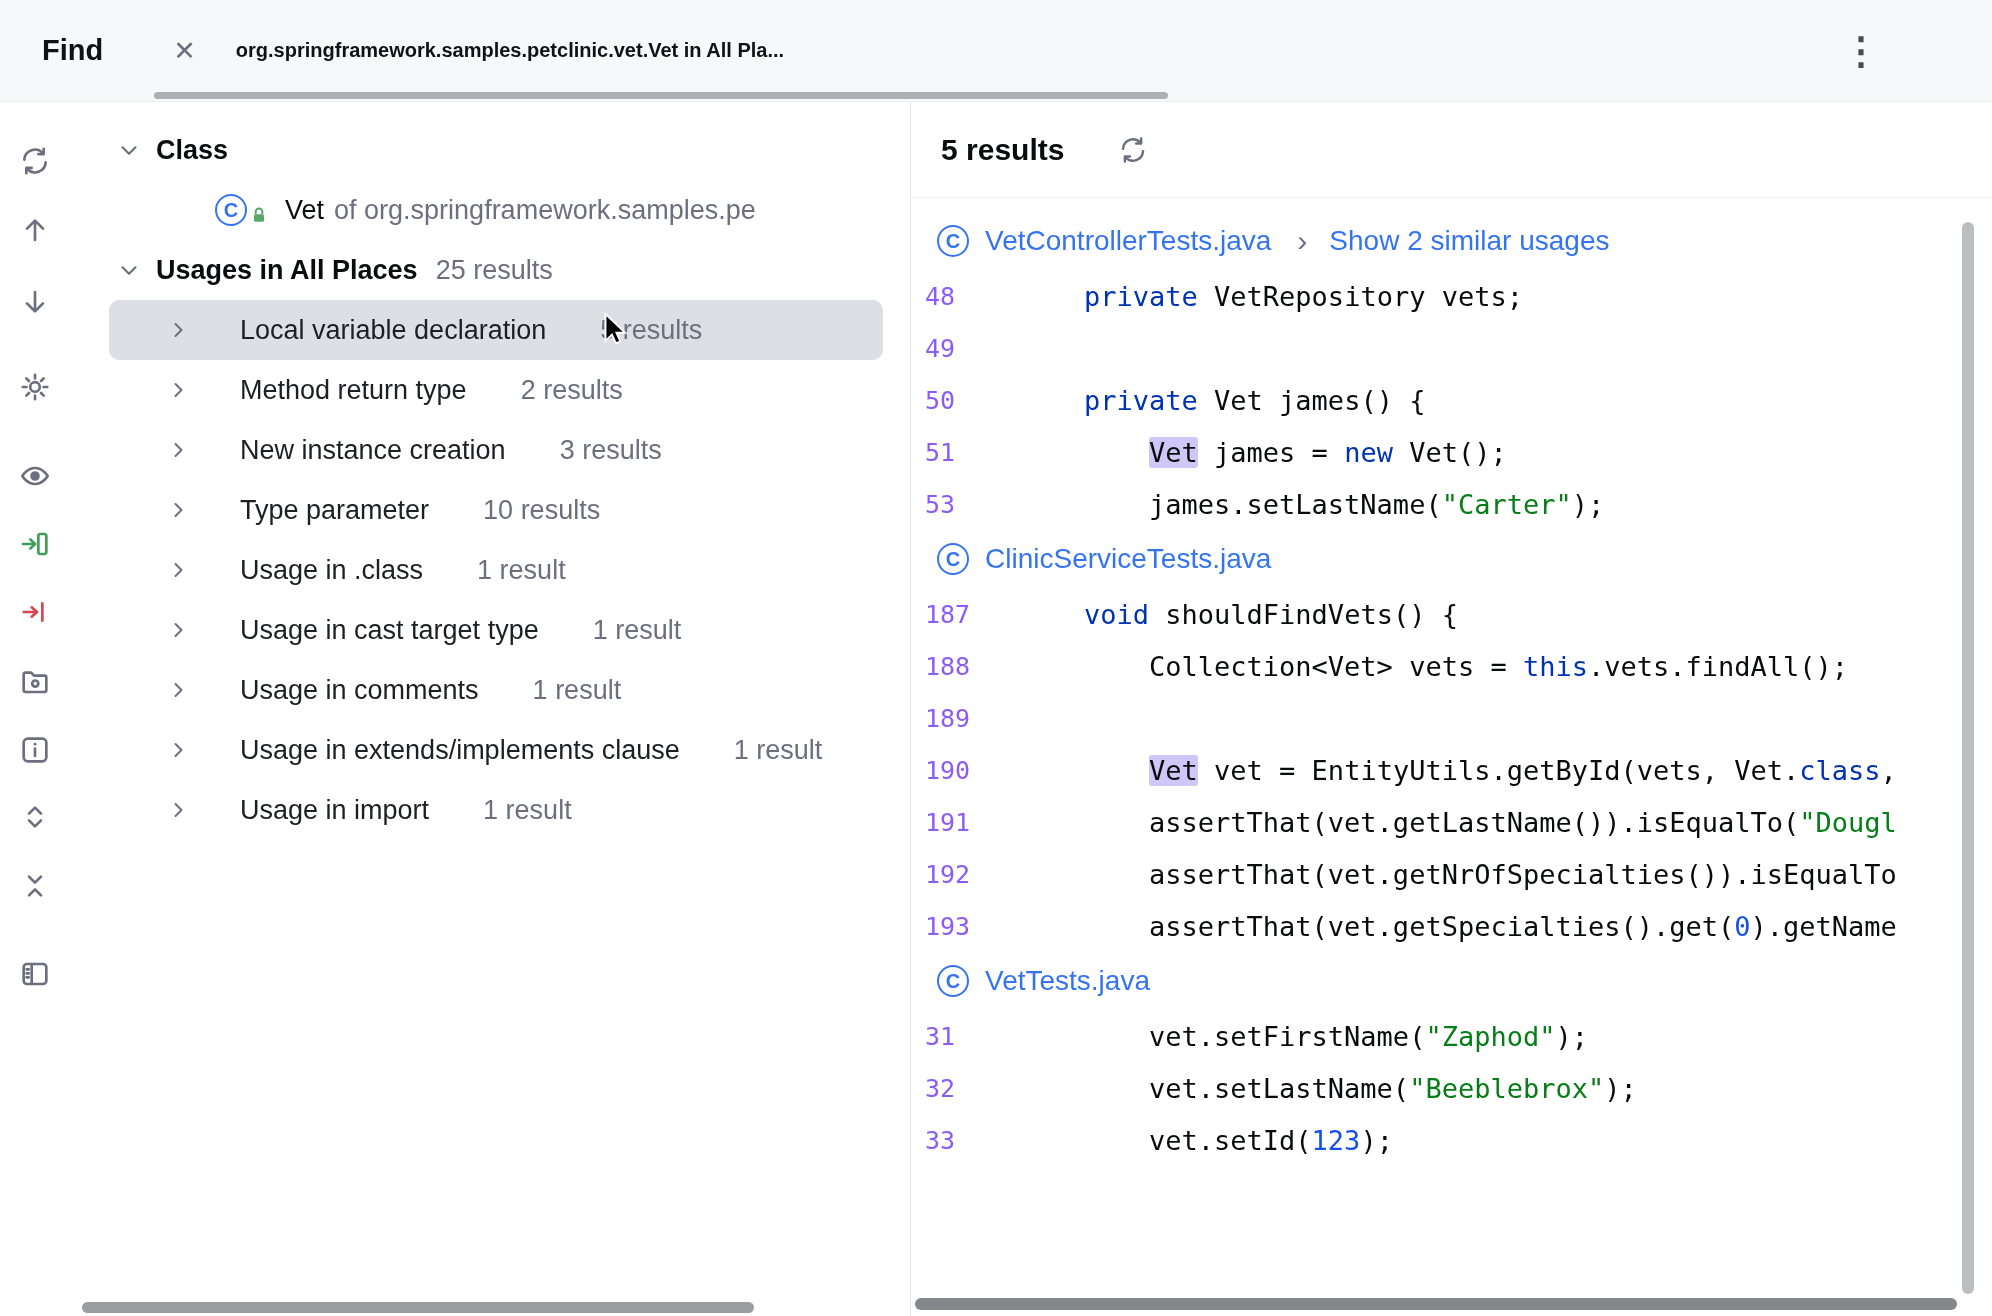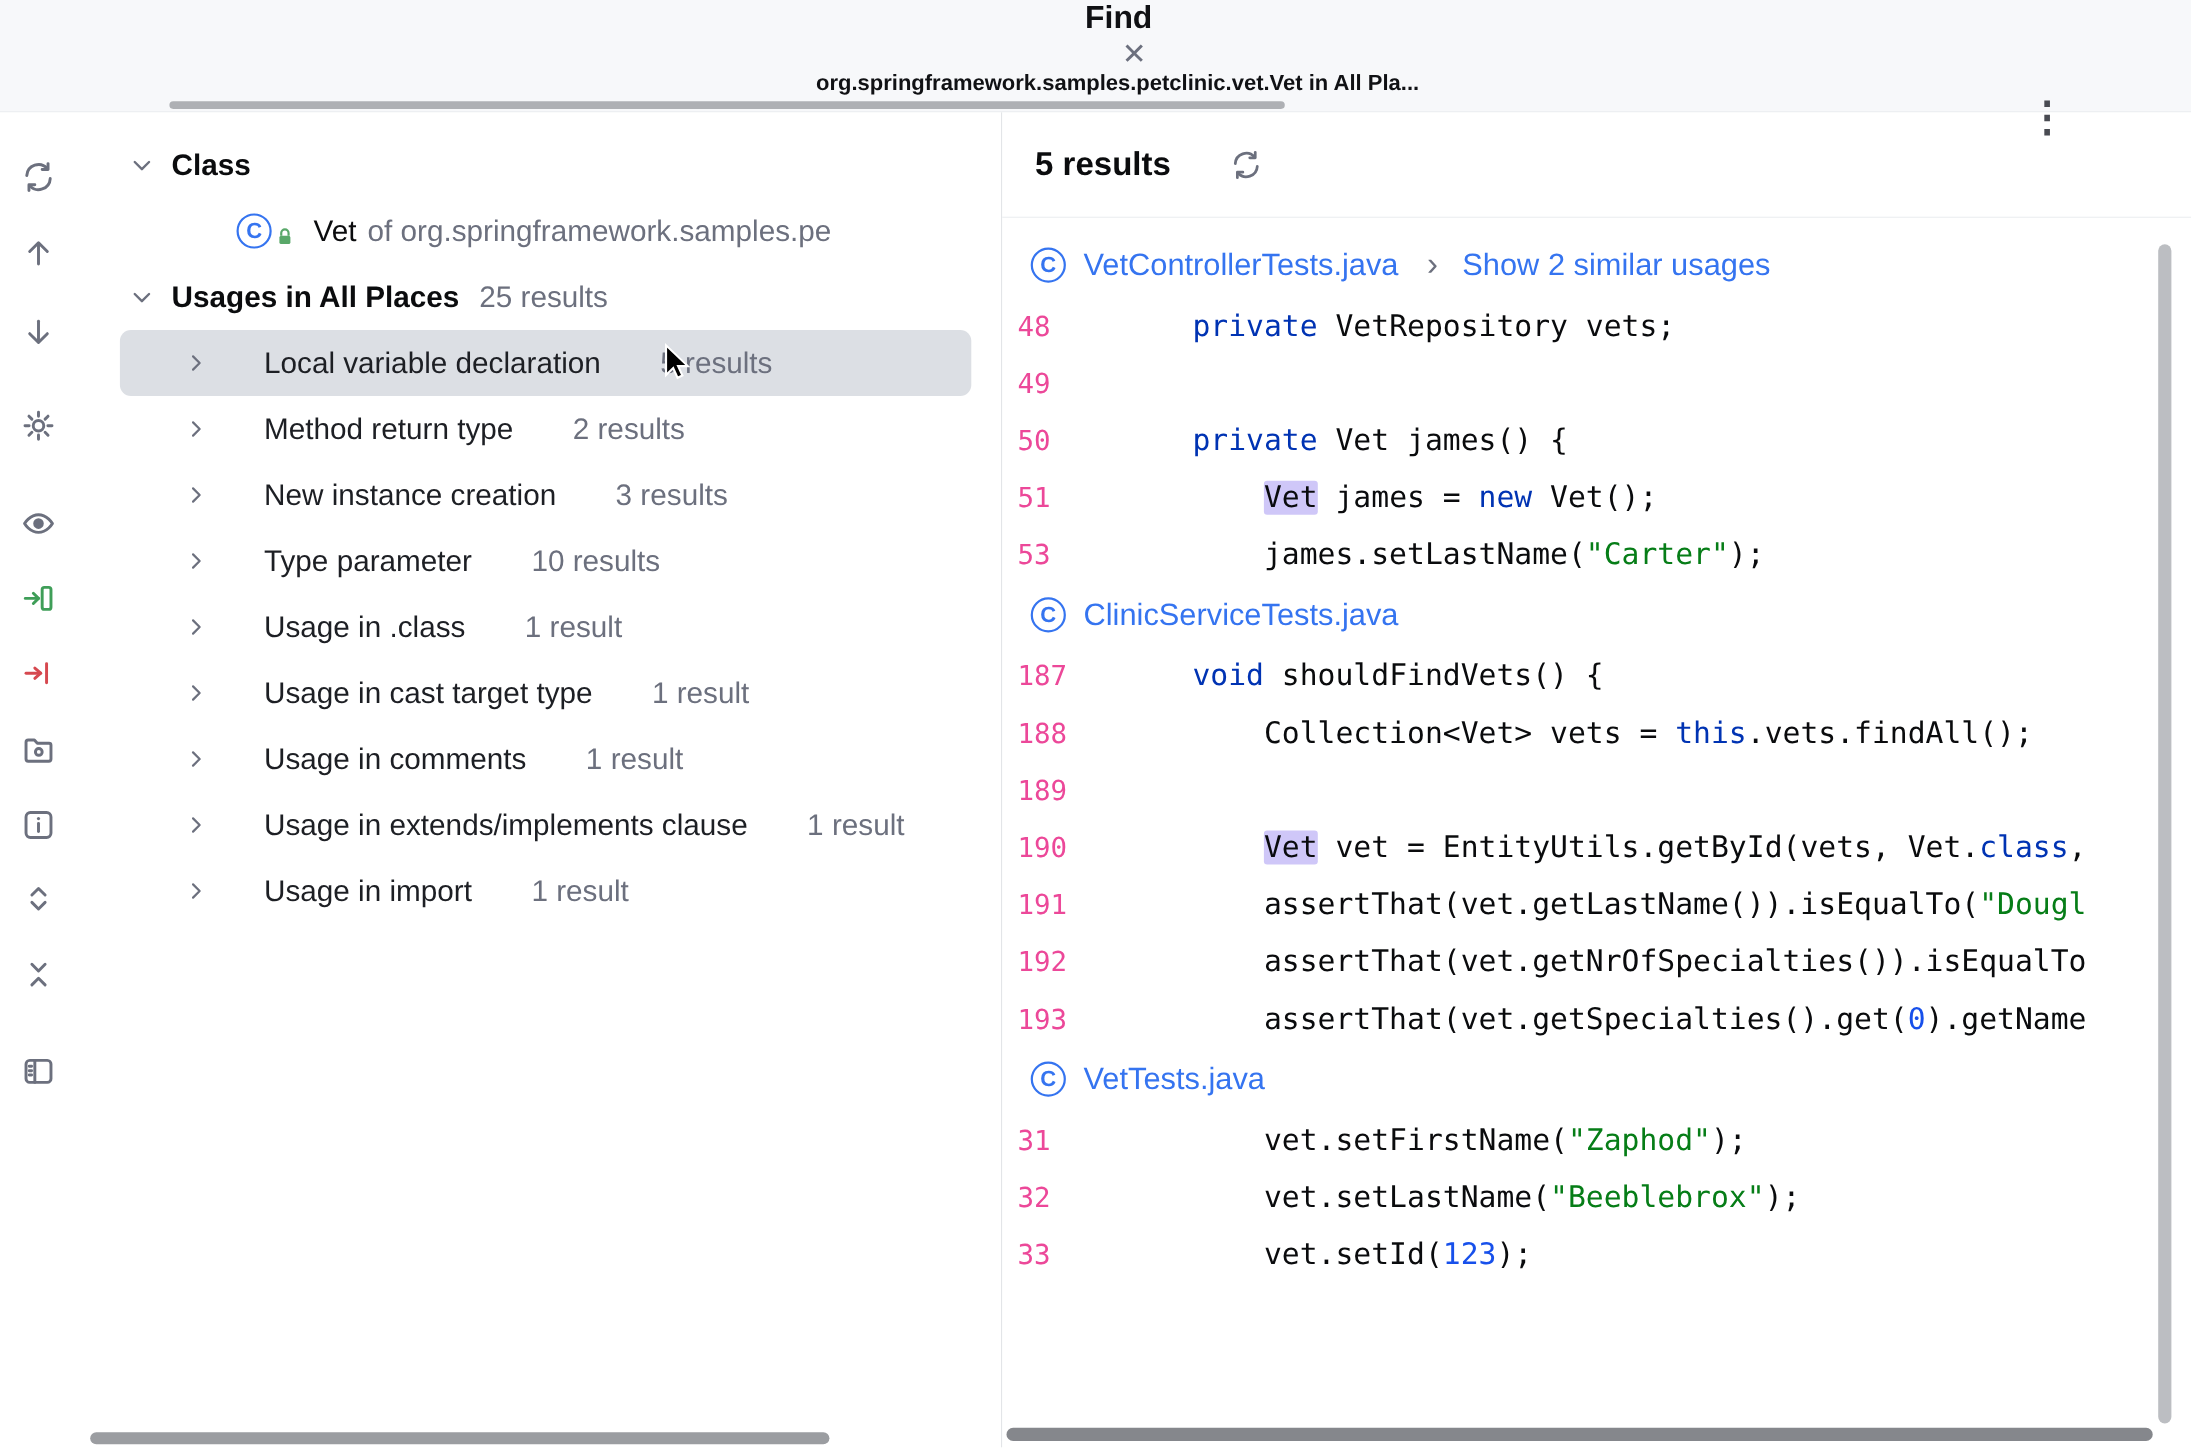--- a/index.html
+++ b/index.html
@@ -5,21 +5,21 @@
   * { margin:0; padding:0; box-sizing:border-box; }
   html,body { width:1992px; height:1316px; overflow:hidden; }
   body {
     font-family:"Liberation Sans", sans-serif;
     background:#ffffff; color:#1d1f24; position:relative;
   }
 
   
   .titlebar {
     height:102px; background:#f7f8fa; display:flex; align-items:center;
-    position:relative; border-bottom:1px solid #eceef1;flex-direction:column;
+    position:relative; border-bottom:1px solid #eceef1;
   }
   .tab-label { font-size:29px; font-weight:700; margin-left:42px; color:#101114; }
   .tab-close { margin-left:70px; font-size:27px; color:#6c707e; cursor:default; }
   .window-title { font-size:20px; font-weight:700; margin-left:40px; color:#101114; white-space:nowrap; }
   .titlebar-right { margin-left:auto; display:flex; align-items:center; gap:60px; margin-right:52px; color:#494b52; }
   .kebab { font-size:38px; font-weight:700; line-height:1; }
   .minimize-bar { width:30px; height:3px; background:#494b52; border-radius:2px; }
 
   
   .sb { position:absolute; background:#b2b4b8; border-radius:6px; }
@@ -73,21 +73,21 @@
 
   .groups { padding-top:14px; }
   .group-header { height:58px; display:flex; align-items:center; padding-left:26px;text-align:center; }
   .file-link { color:#3574f0; font-size:28px; margin-left:16px; }
   .gh-arrow { color:#6c707e; font-size:30px; margin:0 22px 0 26px; }
   .similar-link { color:#3574f0; font-size:28px; }
 
   .code-row { height:52px; display:flex; align-items:center; }
   .lineno {
     flex:0 0 108px; padding-left:14px;
-    font-family:"DejaVu Sans Mono", monospace; font-size:25px; color:#ec4899;
+    font-family:"DejaVu Sans Mono", monospace; font-size:25px; color:#8b5cf6;
   }
   .code { font-family:"DejaVu Sans Mono", monospace; font-size:27px; white-space:pre; color:#0a0b0d; }
   .seg-k { color:#0033b3; }
   .seg-s { color:#067d17; }
   .seg-n { color:#1750eb; }
   .seg-h { background:#cfc7f8; border-radius:3px; }
 
   
   .cursor { position:absolute; left:596px; top:310px; z-index:50; }
 </style>

